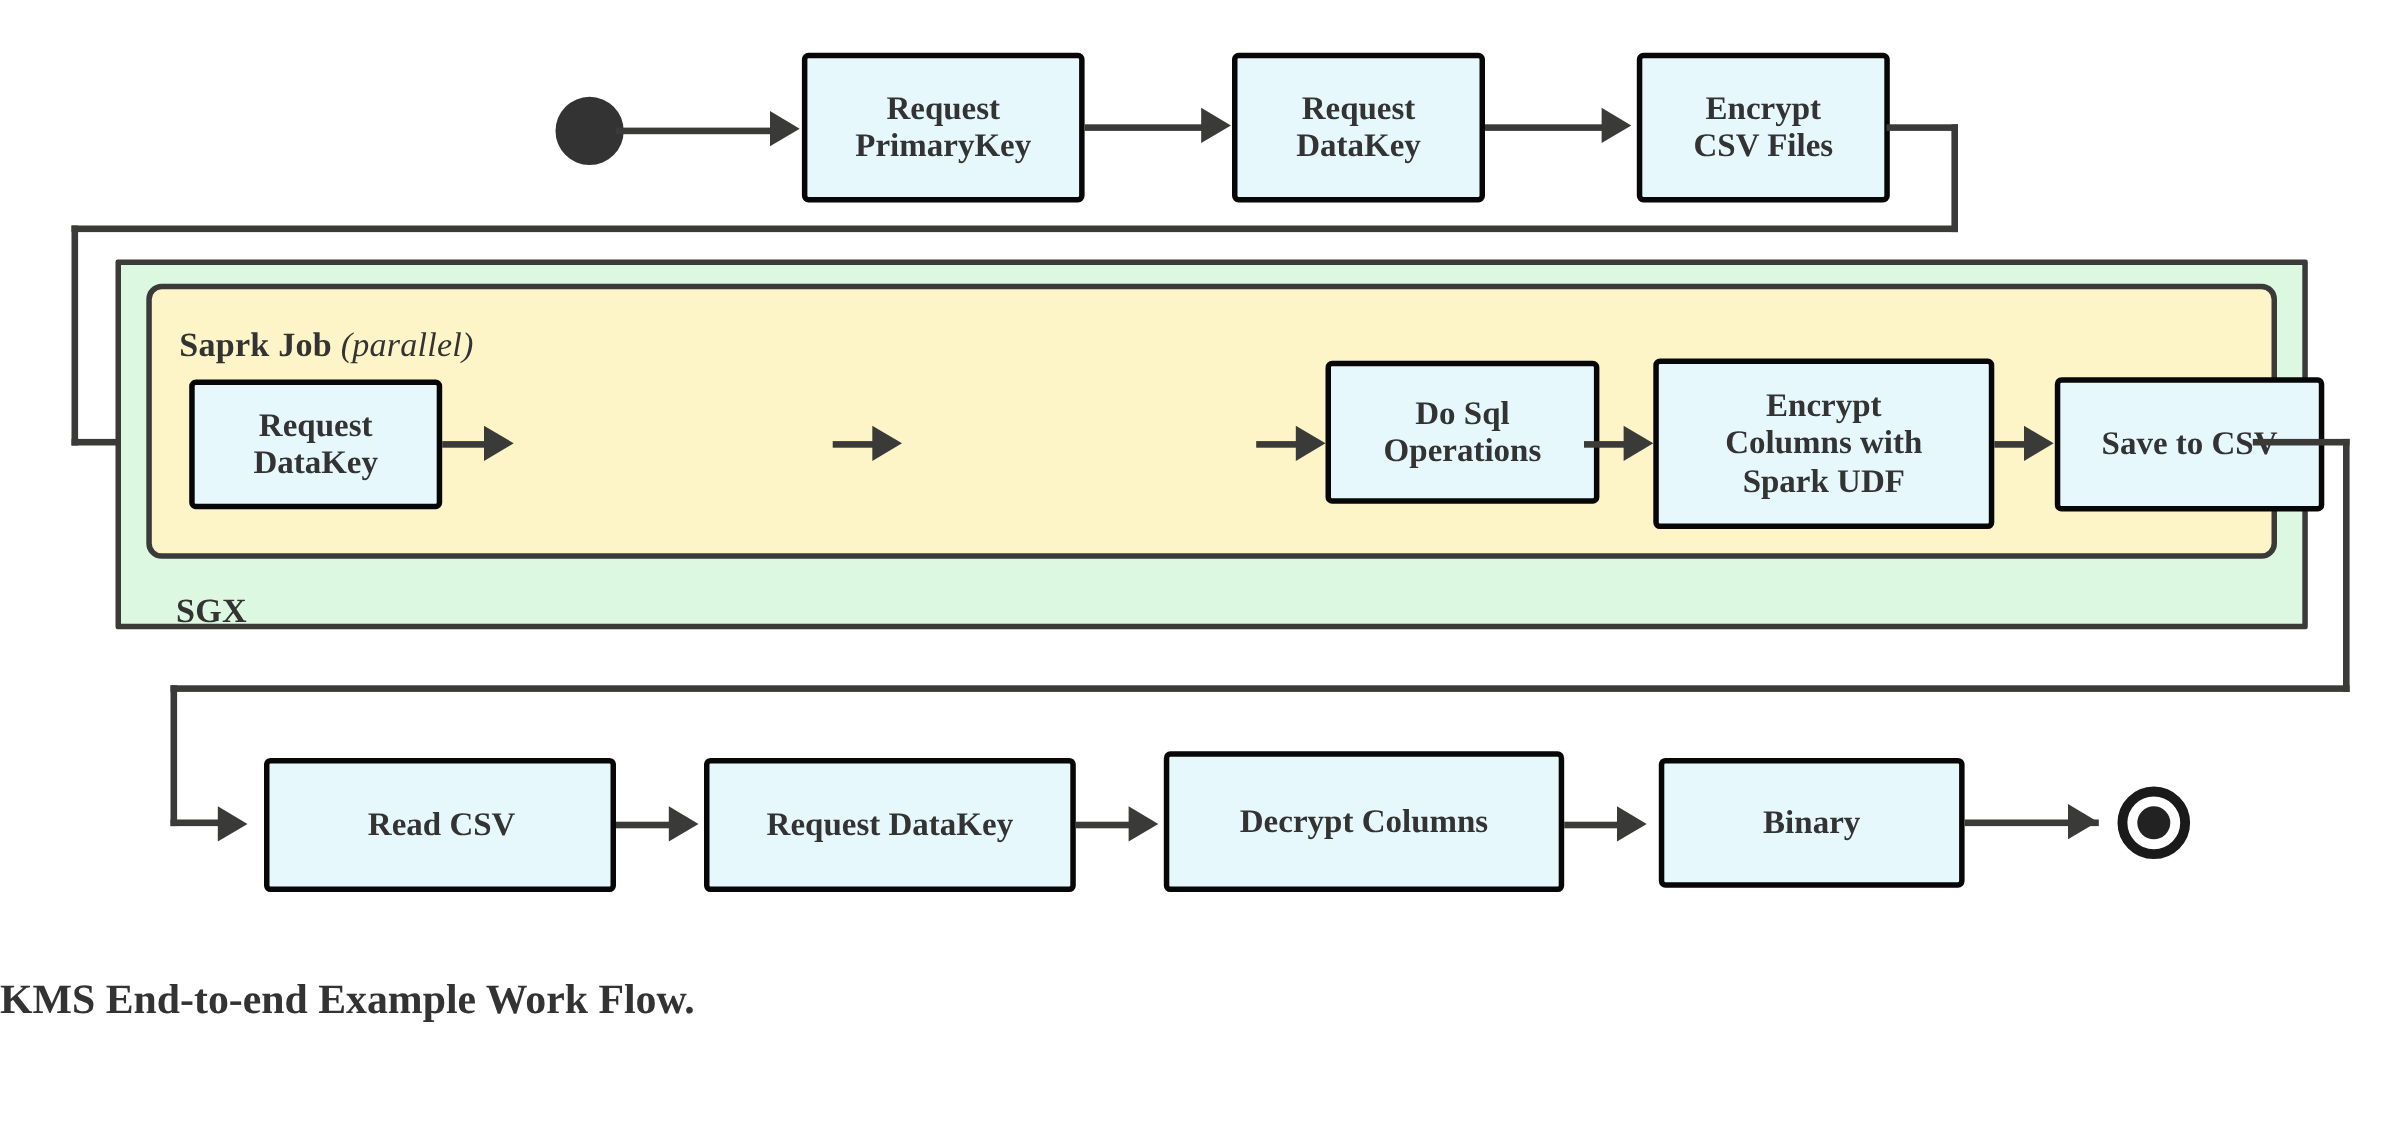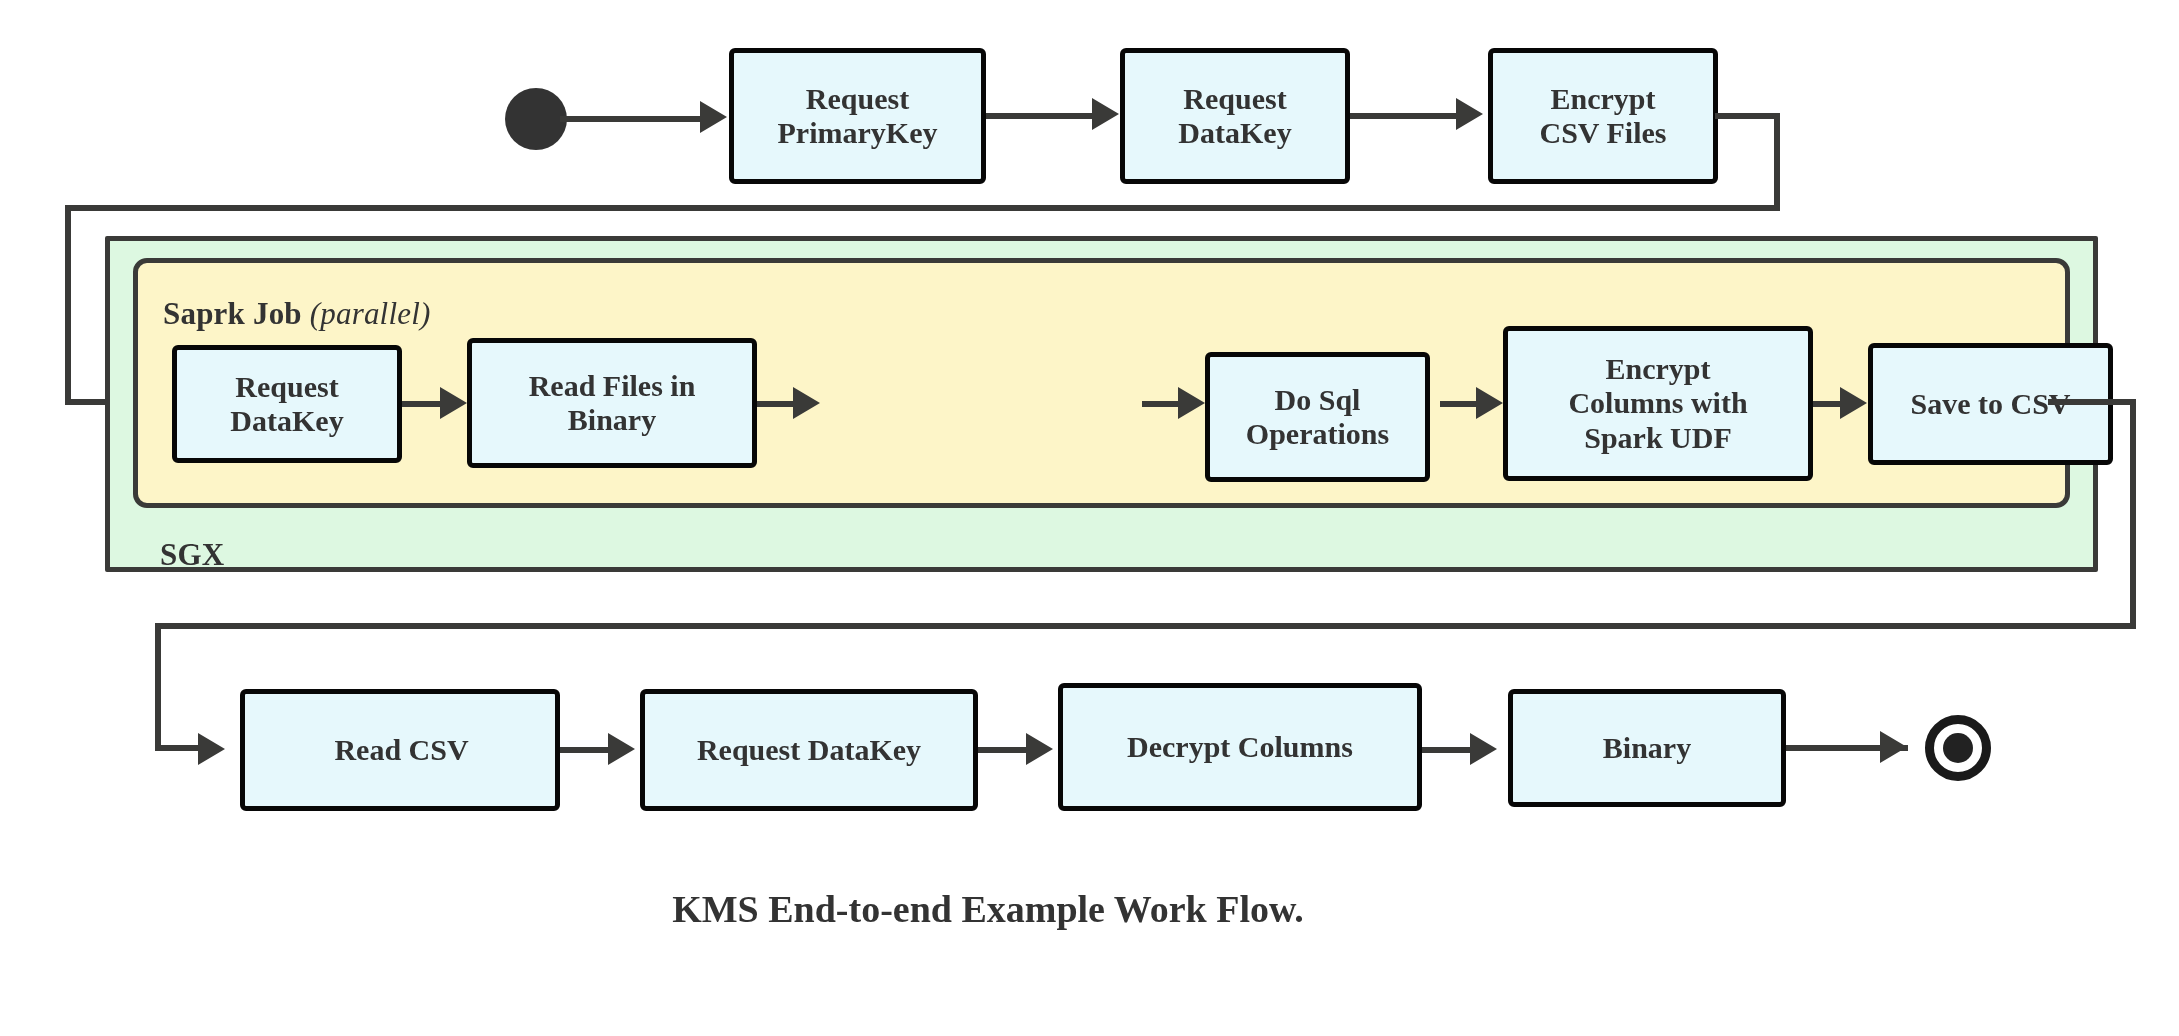--- a/index.html
+++ b/index.html
@@ -94,21 +94,21 @@
   }
   .end-core{
     position:absolute;
     background:#222222;
     border-radius:50%;
   }
   
   .caption{
     position:absolute;
     left:0; top:887px; width:1976px;
-    text-align:center;
+    text-align:left;
     font-weight:bold;
     font-size:38px;
     color:#333333;
   }
 </style>
 </head>
 <body>
 
 <div id="stage">
 
@@ -147,31 +147,29 @@
     <span class="ital">(parallel)</span>
   </div>
   <div class="region-label label-sgx">SGX</div>
 
   <div class="node" style="left:172px;top:345px;width:230px;height:118px;">Request
 DataKey</div>
 
   <div class="seg h" style="left:402px;top:401px;width:52px;"></div>
   <div class="arrow" style="left:440px;top:387px;"></div>
 
-  <div class="node" style="left:467px;top:338px;width:290px;height:130px;">Read Files in
-Binary</div>
 
   <div class="seg h" style="left:757px;top:401px;width:50px;"></div>
   <div class="arrow" style="left:793px;top:387px;"></div>
 
 
   <div class="seg h" style="left:1142px;top:401px;width:50px;"></div>
   <div class="arrow" style="left:1178px;top:387px;"></div>
 
-  <div class="node" style="left:1205px;top:352px;width:225px;height:130px;text-align:center;">Do Sql
+  <div class="node" style="left:1205px;top:328px;width:249px;height:130px;text-align:center;">Do Sql
 Operations</div>
 
   <div class="seg h" style="left:1440px;top:401px;width:50px;"></div>
   <div class="arrow" style="left:1476px;top:387px;"></div>
 
   <div class="node" style="left:1503px;top:326px;width:310px;height:155px;">Encrypt
 Columns with
 Spark UDF</div>
 
   <div class="seg h" style="left:1813px;top:401px;width:42px;"></div>

